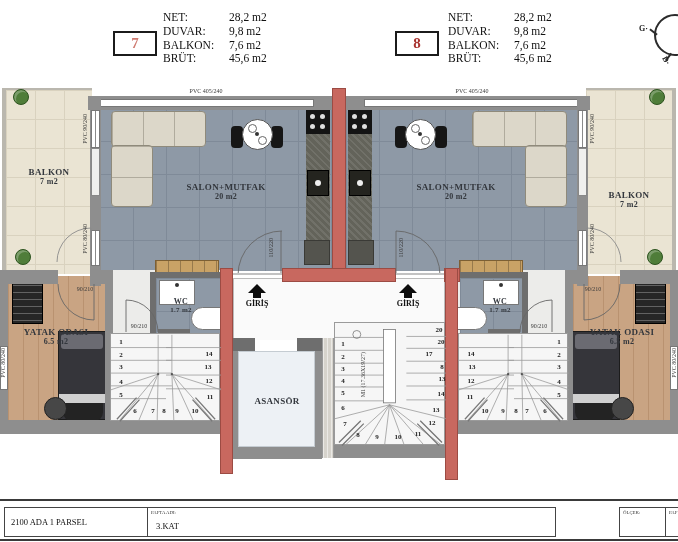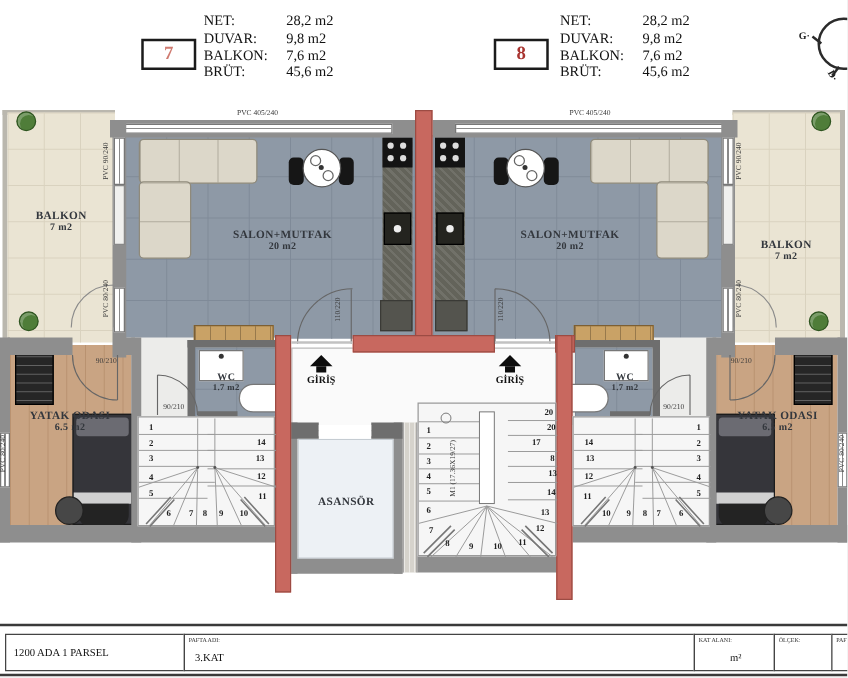--- a/index.html
+++ b/index.html
@@ -408,30 +408,26 @@
   <div class="tiny" style="left:85px;top:286px">90/210</div>
   <div class="tiny" style="left:593px;top:286px">90/210</div>
   <div class="tiny" style="left:139px;top:323px">90/210</div>
   <div class="tiny" style="left:539px;top:323px">90/210</div>
   <div class="vlab" style="left:268px;top:238px">110/220</div>
   <div class="vlab" style="left:398px;top:238px">110/220</div>
   <div class="vlab" style="left:360px;top:352px">M1 (17.36X19/27)</div>
 
   <div class="tline" style="left:0px;top:499px;width:678px;height:2px"></div>
   <div class="tb" style="left:4px;top:507px;width:144px;height:30px">
-    <span class="tb-v" style="left:6px;top:9px">1200 ADA 1 PARSEL</span>
+    <span class="tb-v" style="left:6px;top:9px">2100 ADA 1 PARSEL</span>
   </div>
   <div class="tb" style="left:147px;top:507px;width:409px;height:30px">
     <span class="tb-l">PAFTA ADI:</span>
     <span class="tb-v" style="left:8px;top:13px">3.KAT</span>
   </div>
-  <div class="tb" style="left:555px;top:507px;width:65px;height:30px">
-    <span class="tb-l">KAT ALANI:</span>
-    <span class="tb-v" style="left:28px;top:13px">m²</span>
-  </div>
   <div class="tb" style="left:619px;top:507px;width:47px;height:30px">
     <span class="tb-l">ÖLÇEK:</span>
   </div>
   <div class="tb" style="left:665px;top:507px;width:20px;height:30px">
     <span class="tb-l">PAF</span>
   </div>
   <div class="tline" style="left:0px;top:539px;width:678px;height:2px"></div>
 
 </div>
 

